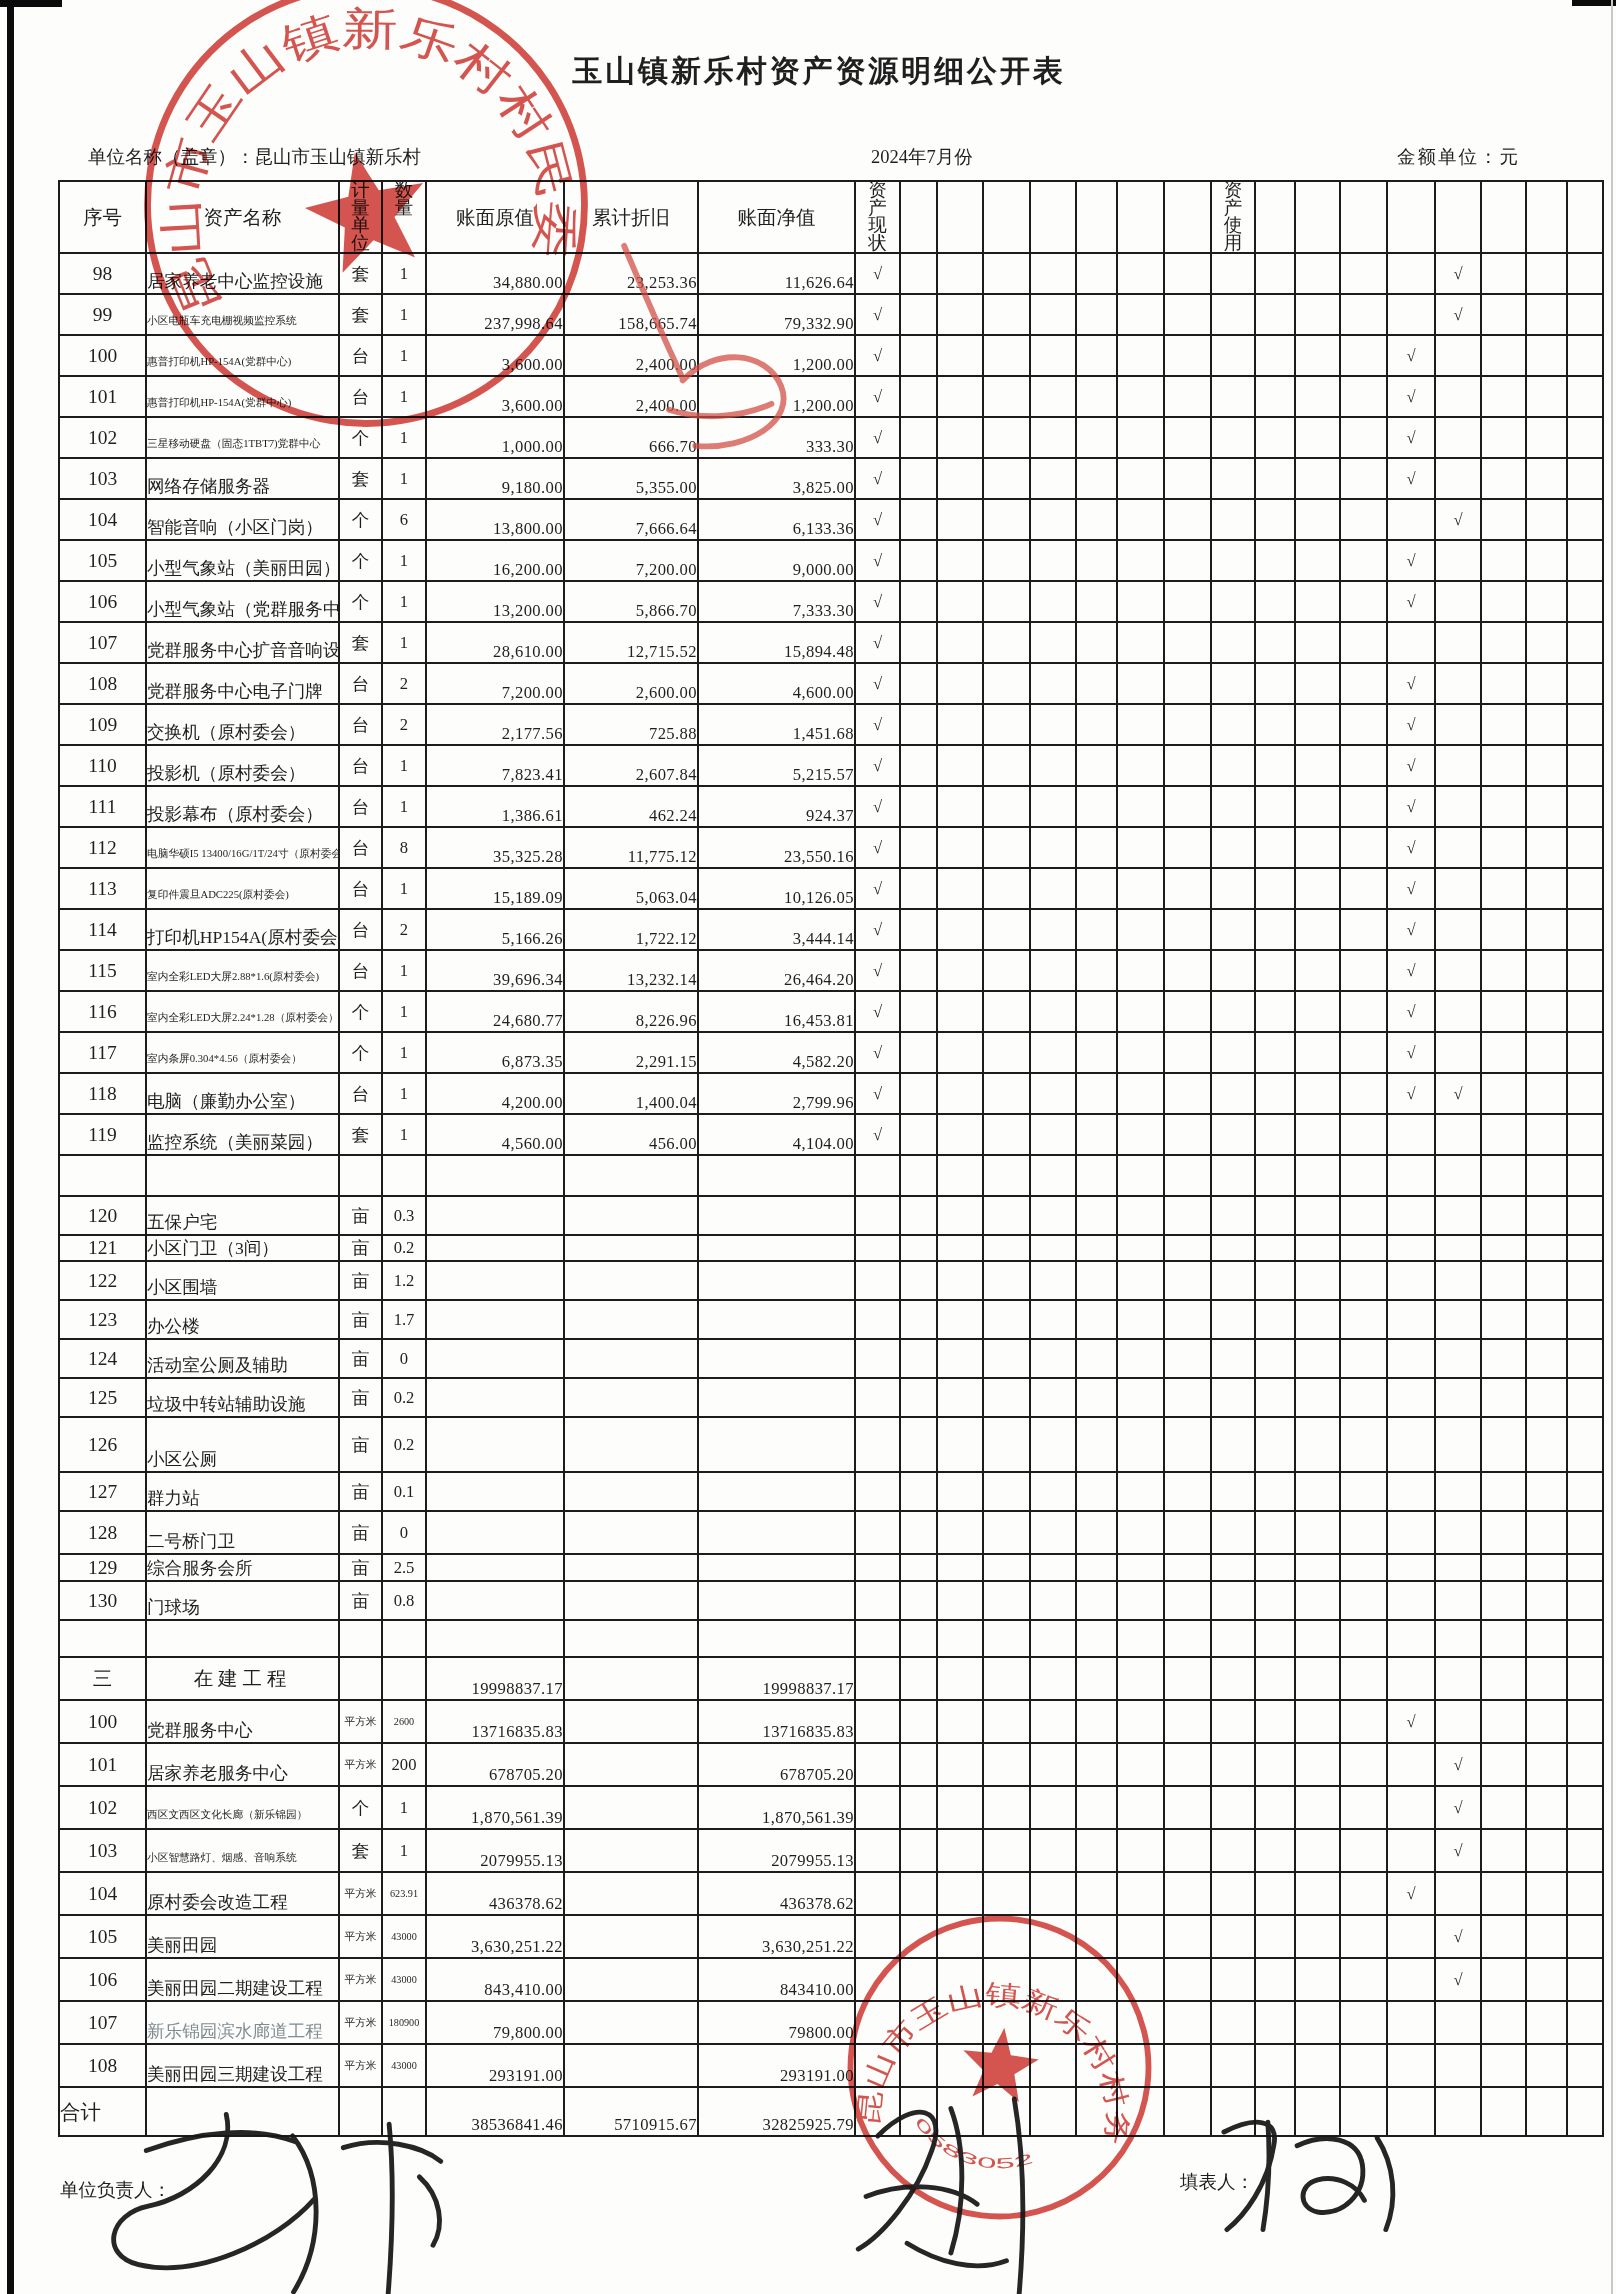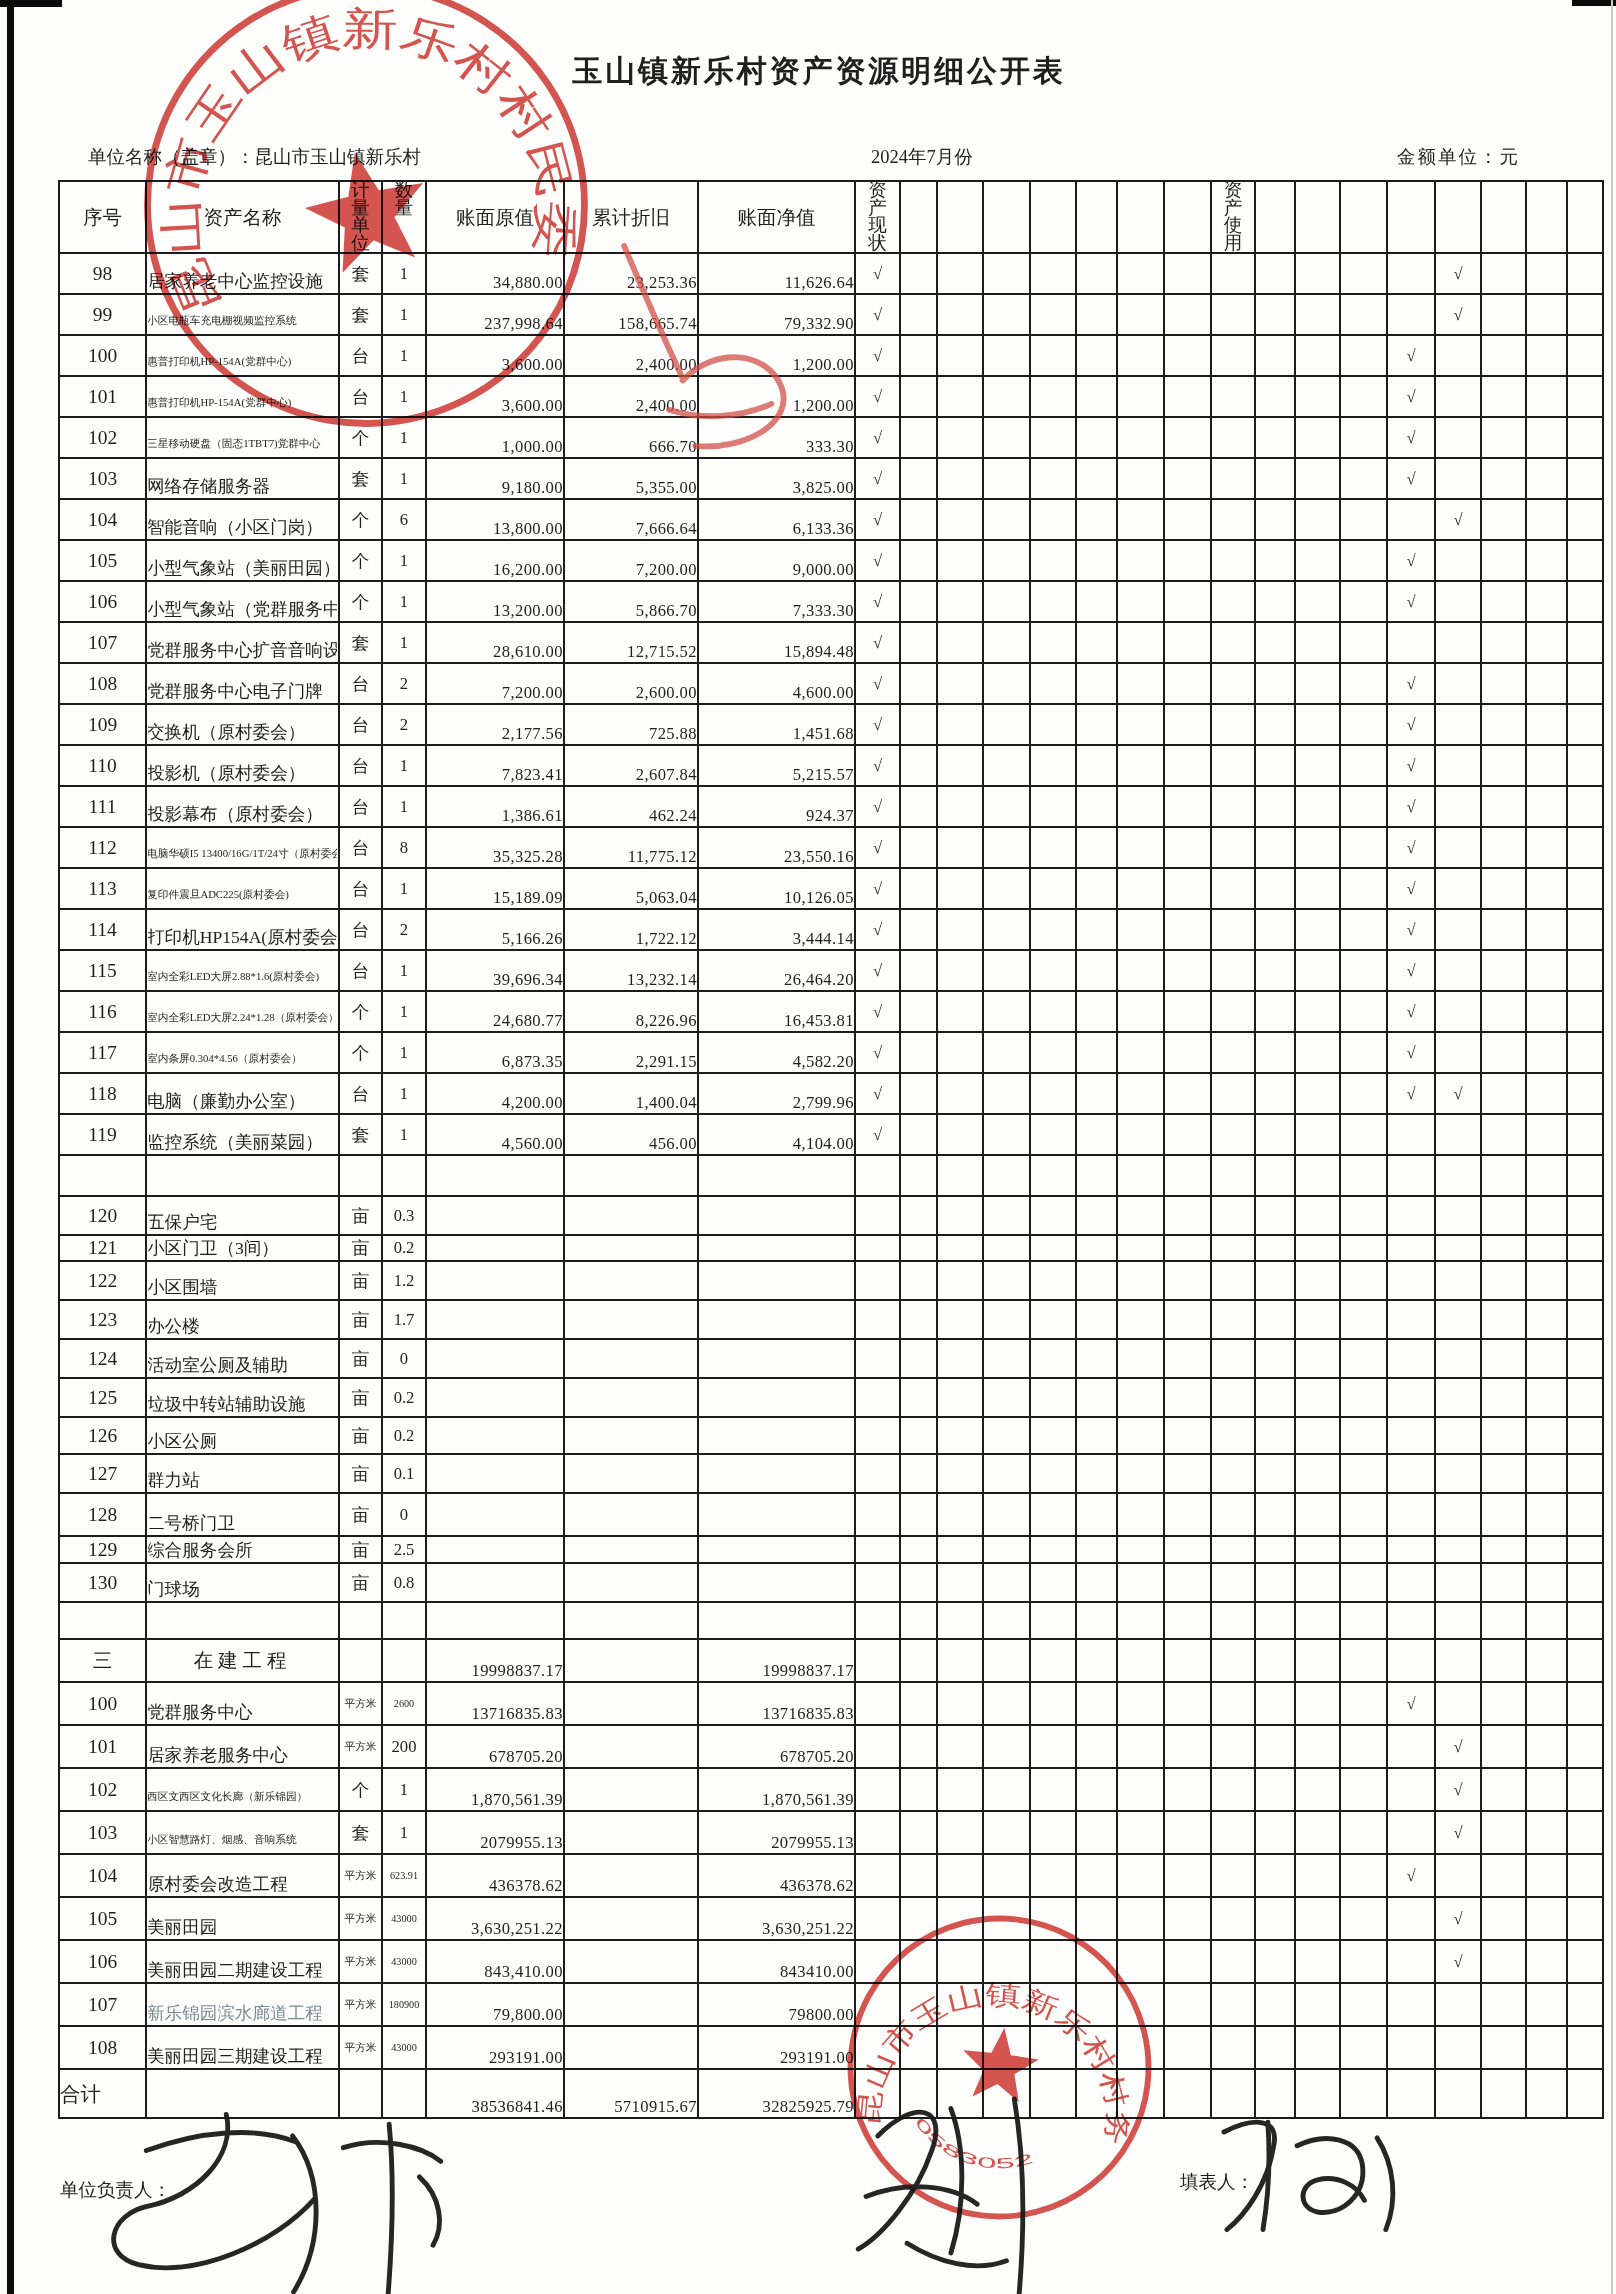--- a/index.html
+++ b/index.html
@@ -19,21 +19,21 @@
   .meta .currency{position:absolute;left:1397px;top:0;white-space:nowrap;letter-spacing:2px;}
 
   table.main{border-collapse:collapse;table-layout:fixed;position:absolute;left:58px;top:180px;
              width:1542px;border:2.9px solid #141414;}
   table.main td,table.main th{border:2px solid #1c1c1c;padding:0;overflow:hidden;font-weight:normal;}
   tr.hdr{height:54px;}
   th.h{font-size:19.5px;text-align:center;vertical-align:middle;}
   th.vh{vertical-align:top;}
   .vs div{font-size:18.5px;line-height:17.6px;text-align:center;}
   td.seq{font-size:19.5px;text-align:center;vertical-align:middle;}
-  td.name{text-align:left;vertical-align:bottom;padding:0 2.9px 2.9px 8.8px;font-size:17.6px;white-space:nowrap;border-radius:13px;}
+  td.name{text-align:left;vertical-align:bottom;padding:0 2.9px 2.9px 8.8px;font-size:17.6px;white-space:nowrap;}
   td.name.sm{font-size:10.7px;padding-bottom:5.9px;letter-spacing:0;}
   td.name.faded{color:#7e8b91;}
   td.c{text-align:center;vertical-align:middle;}
   td.unit{font-size:17.6px;}
   td.unit.sm{font-size:10.7px;}
   td.qty{font-size:16.6px;}
   td.qty.sm{font-size:10.2px;}
   td.num{text-align:right;vertical-align:bottom;padding:0 8.8px 6.8px 0;font-size:16.6px;letter-spacing:0.4px;}
   td.ck{text-align:center;vertical-align:middle;font-size:16.6px;}
   td.section{font-size:19.5px;text-align:center;vertical-align:middle;letter-spacing:4.9px;}
@@ -894,21 +894,21 @@
           <td class="ck"></td>
           <td class="ck"></td>
           <td class="ck"></td>
           <td class="ck"></td>
           <td class="ck"></td>
           <td class="ck"></td>
           <td class="ck"></td>
           <td class="ck"></td>
           <td class="ck"></td>
         </tr>
-        <tr style="height: 37px;">
+        <tr style="height: 55px;">
           <td class="seq">126</td>
           <td class="name">小区公厕</td>
           <td class="c unit">亩</td>
           <td class="c qty">0.2</td>
           <td class="num"></td>
           <td class="num"></td>
           <td class="num"></td>
           <td class="ck"></td>
           <td class="ck"></td>
           <td class="ck"></td>

